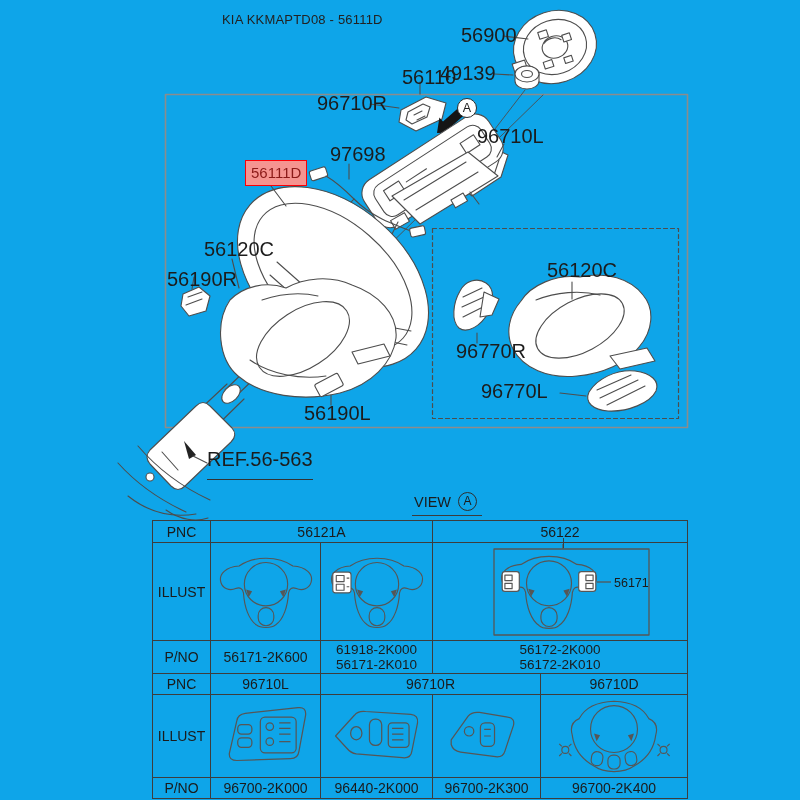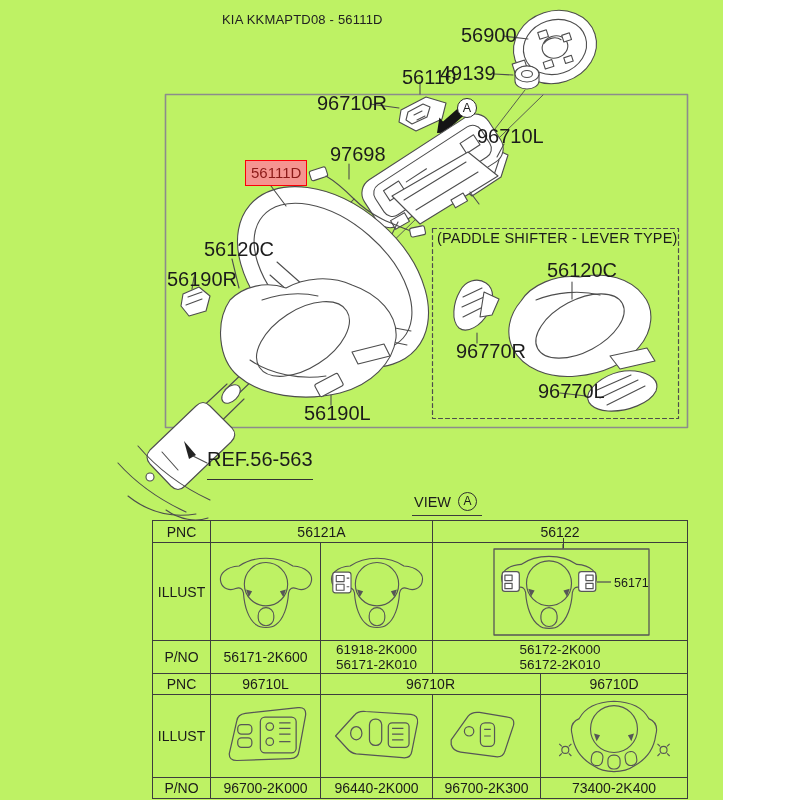--- a/index.html
+++ b/index.html
@@ -3,21 +3,21 @@
 <meta charset="utf-8">
 <style>
   :root{
     --highlight-bg:#f59490;
     --highlight-border:#fb0007;
     --highlight-text:#8b1a18;
     --line-color:#4d4d4d;
   }
   html,body{margin:0;padding:0;background:#fff;}
   .page{
-    position:relative;width:723px;height:800px;background:#bef264;overflow:hidden;
+    position:relative;width:800px;height:800px;background:#0ea5e9;overflow:hidden;
     font-family:"Liberation Sans","DejaVu Sans",sans-serif;color:#1c1c1c;
   }
   .art{position:absolute;left:0;top:0;}
   .lbl{position:absolute;font-size:20px;line-height:15px;white-space:nowrap;color:#1c1c1c;}
   .title-lbl{position:absolute;left:222px;top:12px;font-size:13px;color:#222;letter-spacing:.2px;}
   .red-label{
     position:absolute;left:245px;top:160px;font-size:15px;line-height:16px;
     color:var(--highlight-text);background:var(--highlight-bg);
     border:1.5px solid var(--highlight-border);padding:4px 5px;
   }
@@ -199,24 +199,23 @@
   <div class="lbl" style="left:440px;top:66px">49139</div>
   <div class="lbl" style="left:317px;top:96px">96710R</div>
   <div class="marker" style="left:457px;top:98px">A</div>
   <div class="lbl" style="left:477px;top:129px">96710L</div>
   <div class="lbl" style="left:330px;top:147px">97698</div>
   <div class="red-label">56111D</div>
   <div class="lbl" style="left:204px;top:242px">56120C</div>
   <div class="lbl" style="left:167px;top:272px">56190R</div>
   <div class="lbl" style="left:304px;top:406px">56190L</div>
   <div class="lbl ref-label" style="left:207px;top:452px">REF.56-563</div>
-  <div class="lbl paddle-title" style="left:437px;top:231px">(PADDLE SHIFTER - LEVER TYPE)</div>
   <div class="lbl" style="left:547px;top:263px">56120C</div>
   <div class="lbl" style="left:456px;top:344px">96770R</div>
-  <div class="lbl" style="left:538px;top:384px">96770L</div>
+  <div class="lbl" style="left:481px;top:384px">96770L</div>
 
   <div class="view-a">
     <span>VIEW</span>
     <span class="marker-inline">A</span>
   </div>
 
   <table class="pnc-table">
     <colgroup>
       <col style="width:58px">
         <col style="width:110px">
@@ -361,20 +360,20 @@
             </g>
           </g>
         </svg>
       </td>
     </tr>
     <tr style="height:21px">
       <td>P/NO</td>
       <td>96700-2K000</td>
       <td>96440-2K000</td>
       <td>96700-2K300</td>
-      <td>73400-2K400</td>
+      <td>96700-2K400</td>
     </tr>
   </tbody>
     </table>
 
   <div class="leader-56122"></div>
 
 </div>
 
 </body></html>

